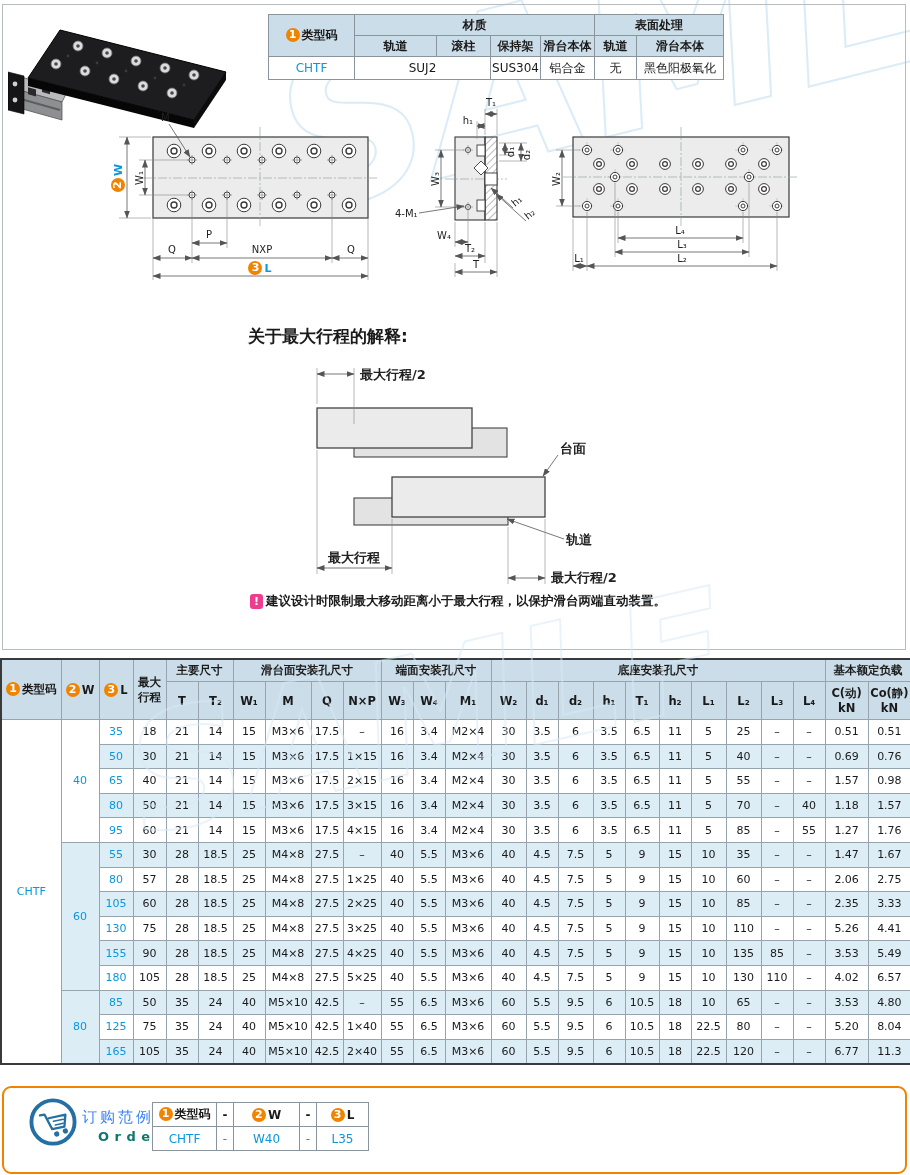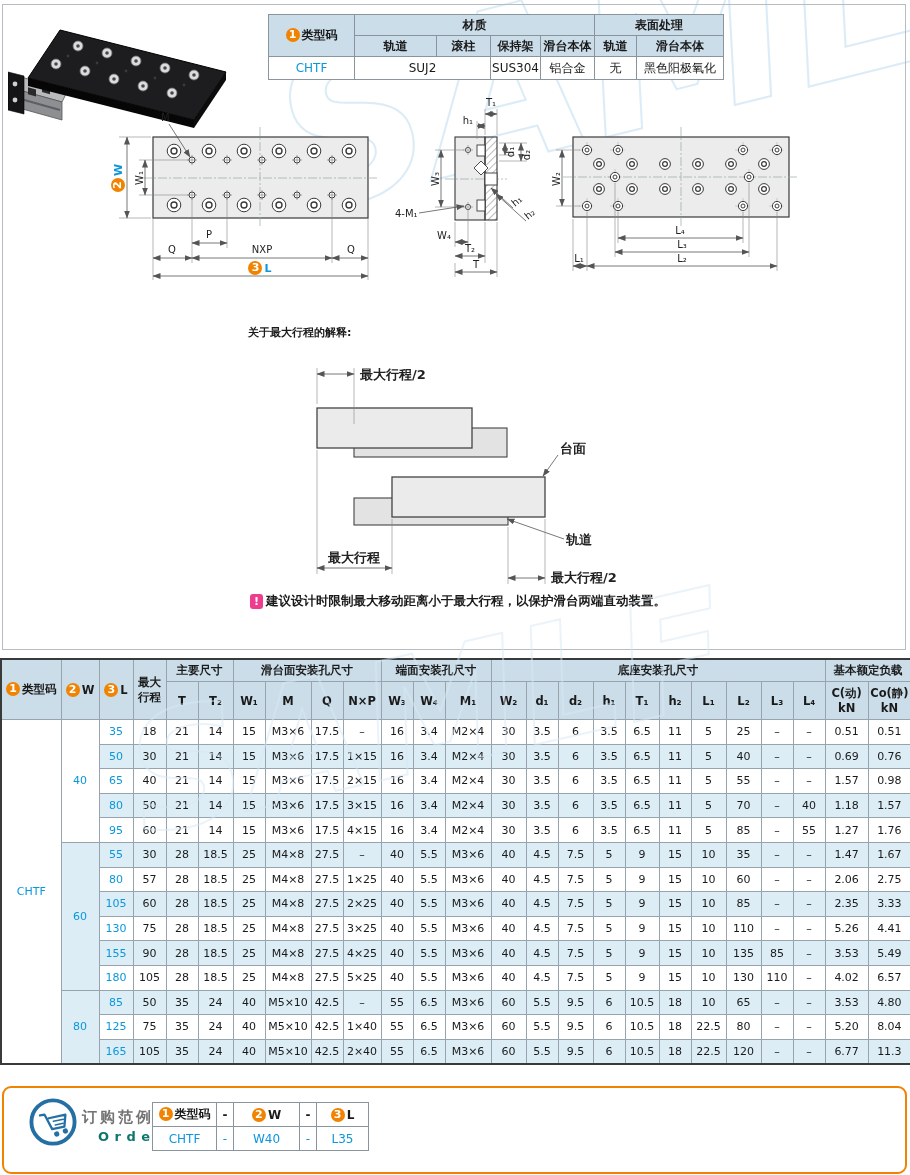--- a/index.html
+++ b/index.html
@@ -21,36 +21,36 @@
   .mat thead{border-bottom:1.5px solid #555}
   
   .dim{stroke:#555;stroke-width:0.8;fill:none}
   .ext{stroke:#888;stroke-width:0.6;fill:none}
   .cl{stroke:#9aa;stroke-width:0.7;fill:none;stroke-dasharray:9 2 2 2}
   .lbl{font-size:10px;fill:#222}
   .big{font-size:13px;font-weight:bold;fill:#222}
   .rot{transform:rotate(-90deg)}
   .dwlabel{font-size:11px;font-weight:bold;text-align:center}
   
-  .stroke-title{left:248px;top:325px;font-size:11px;font-weight:bold}
+  .stroke-title{left:248px;top:325px;font-size:17px;font-weight:bold}
   .stroke-note{left:250px;top:593px;font-size:12.5px;font-weight:bold}
   
   .spec{left:0;top:658px;width:910px;font-size:11px;border:2px solid #3a3a3a}
   .spec th,.spec td{border:1px solid #98a4ad;text-align:center;padding:0;overflow:hidden;white-space:nowrap}
   .spec th{background:#cbdde9;font-weight:bold;font-size:11.5px}
   .spec thead tr:first-child th{height:21px}
   .spec thead tr:last-child th{height:37px}
   .spec thead{border-bottom:1.5px solid #555}
   .spec td{height:23.6px;background:#fff}
   .spec tr.stripe td{background:#dcedf6}
   .spec td.code,.spec td.wv{background:#fff;color:#0a97dc}
   .spec td.lv{color:#0a97dc}
   
   .obox{left:2px;top:1086px;width:901px;height:84px;border:2px solid #f08300;border-radius:9px;background:transparent}
-  .title-cn{left:82px;top:1108px;font-size:15px;color:#737373;letter-spacing:3px;font-weight:bold}
+  .title-cn{left:82px;top:1108px;font-size:15px;color:#3b82f6;letter-spacing:3px;font-weight:normal}
   .title-en{left:98px;top:1129px;font-size:13px;color:#0f766e;letter-spacing:5.5px;font-weight:bold}
   .ord{left:152px;top:1102px;width:216px;font-size:12px;border:1.5px solid #555;background:#fff}
   .ord td{border:1px solid #8a949c;height:21px;text-align:center;font-weight:bold;background:#fff}
   .ord tr:last-child td{color:#0a97dc;font-weight:normal}
   .order-note{left:153px;top:1192px;font-size:12px;font-weight:bold}
   
   .wm{color:transparent;-webkit-text-stroke:2px #dcecf7;font-weight:bold;font-style:italic;
       white-space:nowrap;pointer-events:none}
   .wm1{left:250px;top:25px;font-size:210px;transform:rotate(-14deg);transform-origin:left top;z-index:0}
   .wm2{left:110px;top:690px;font-size:160px;transform:rotate(-13deg);transform-origin:left top;

